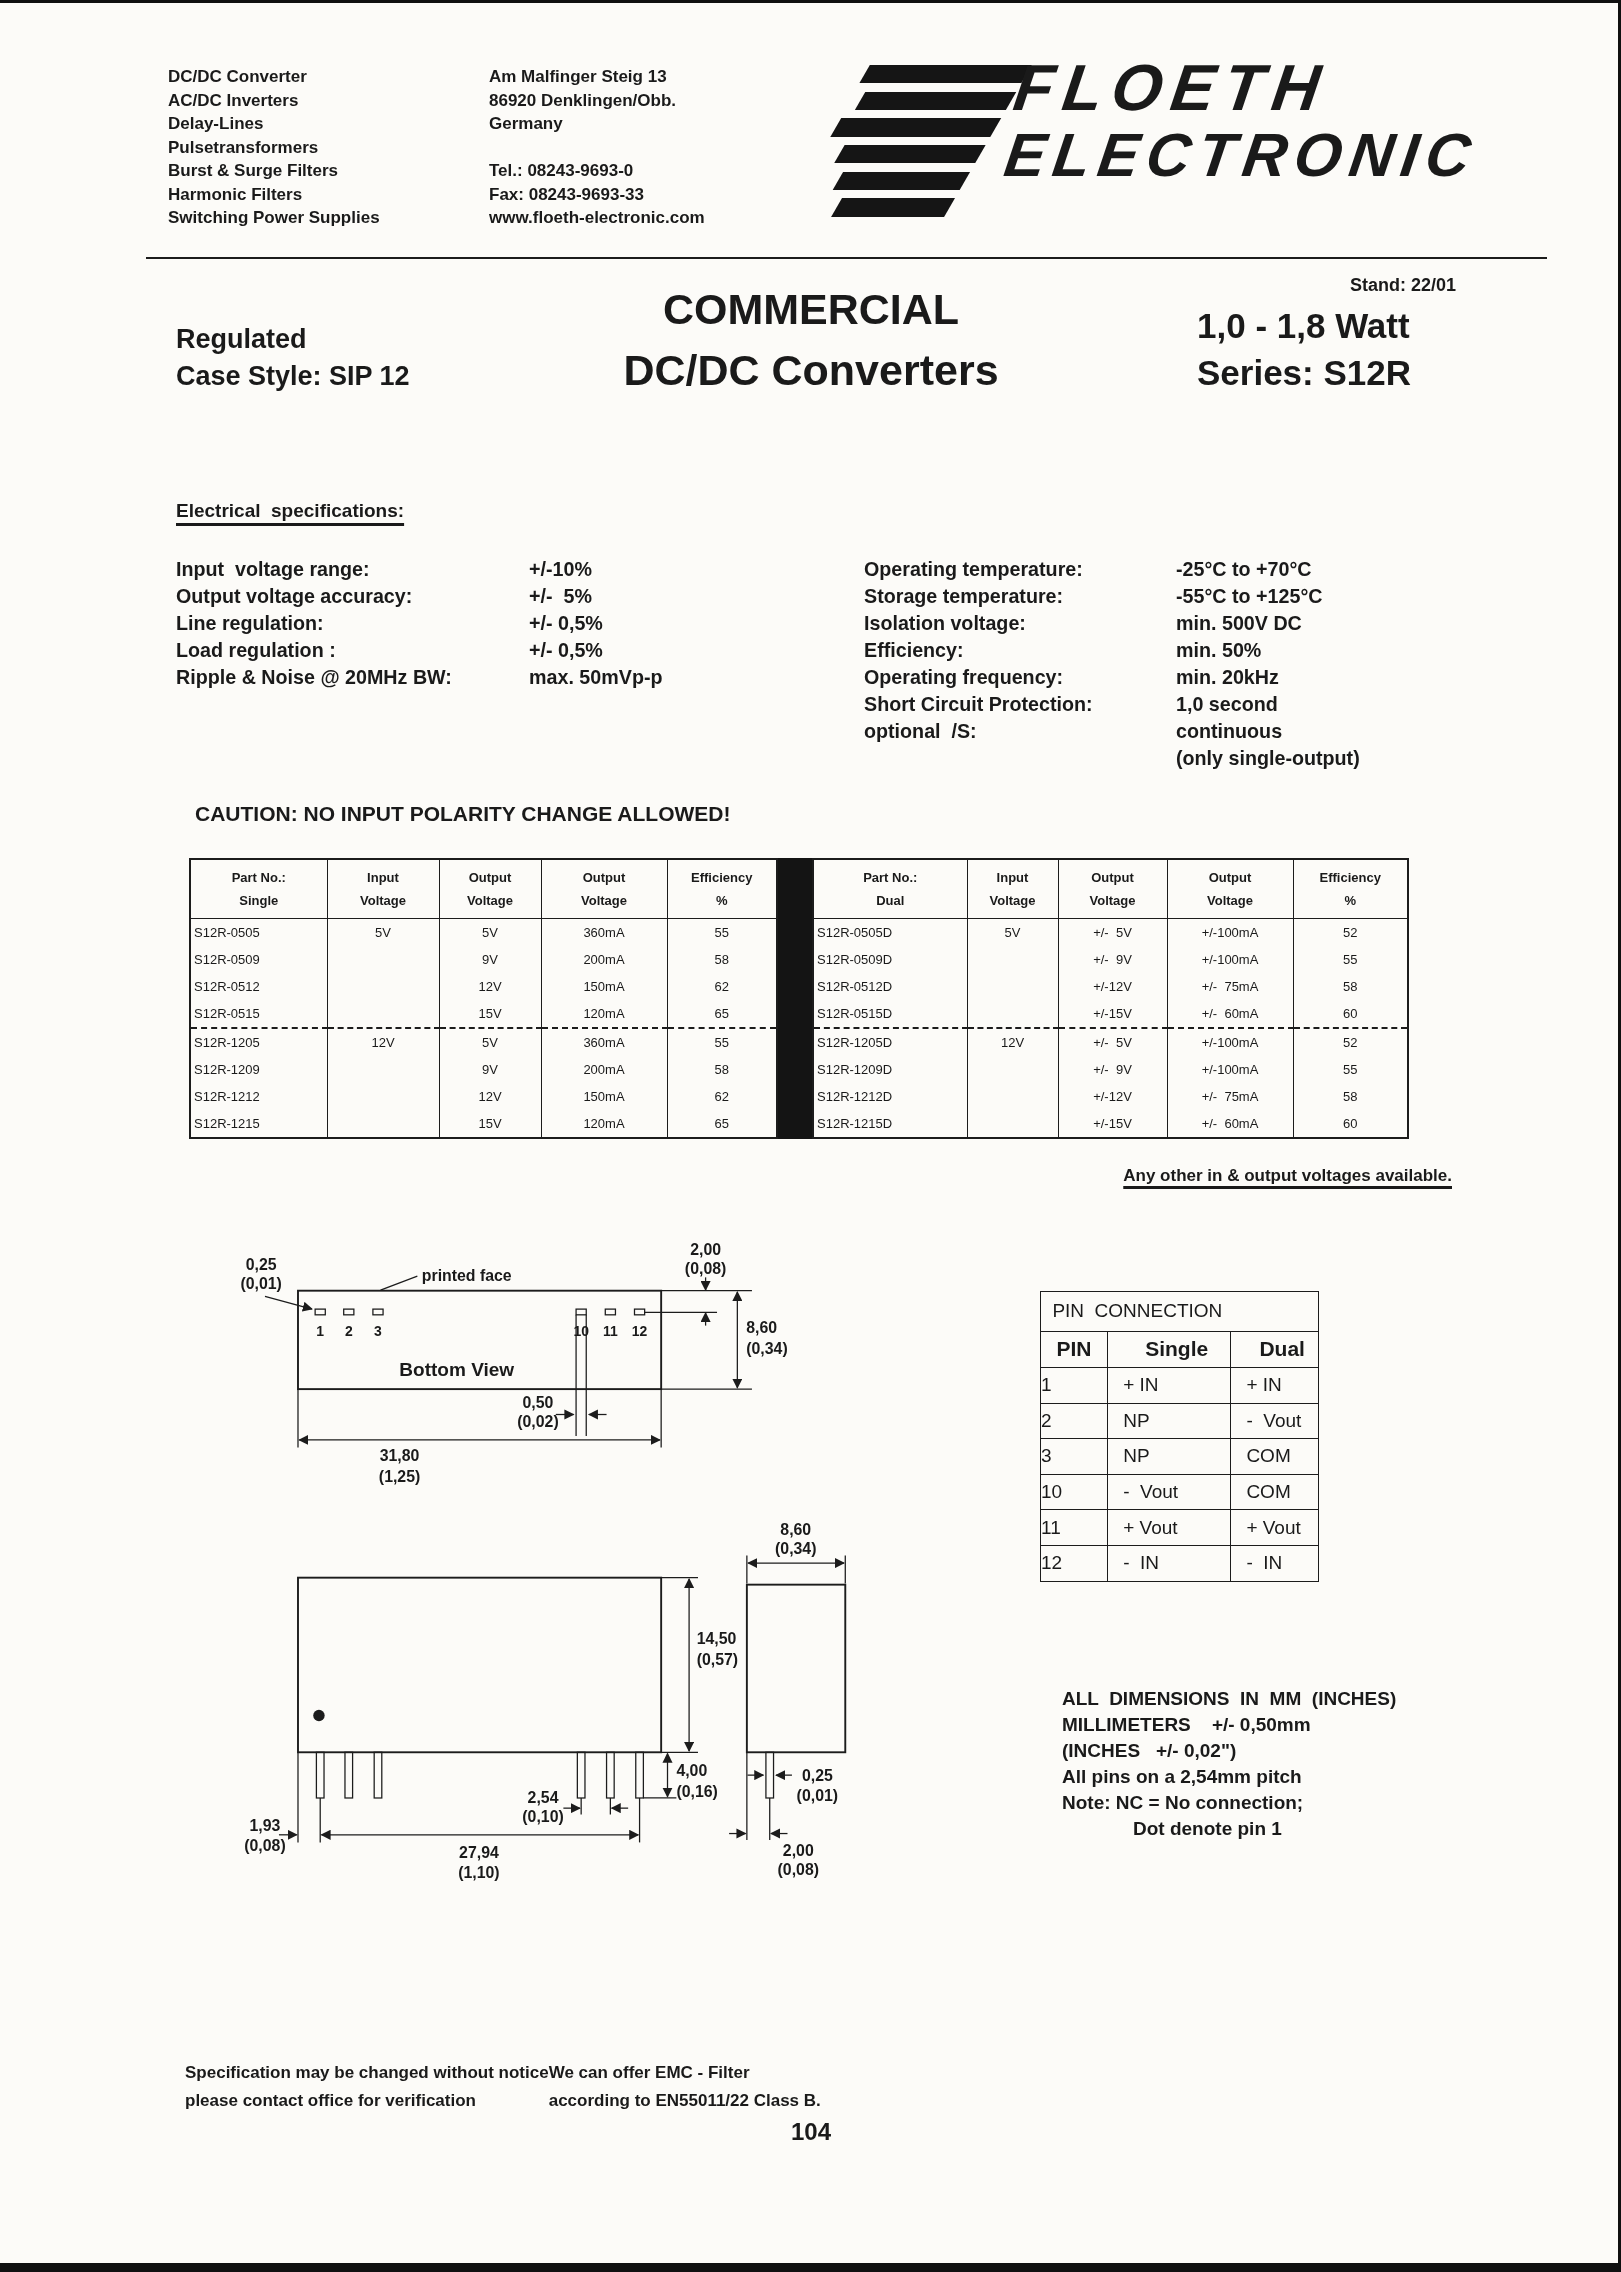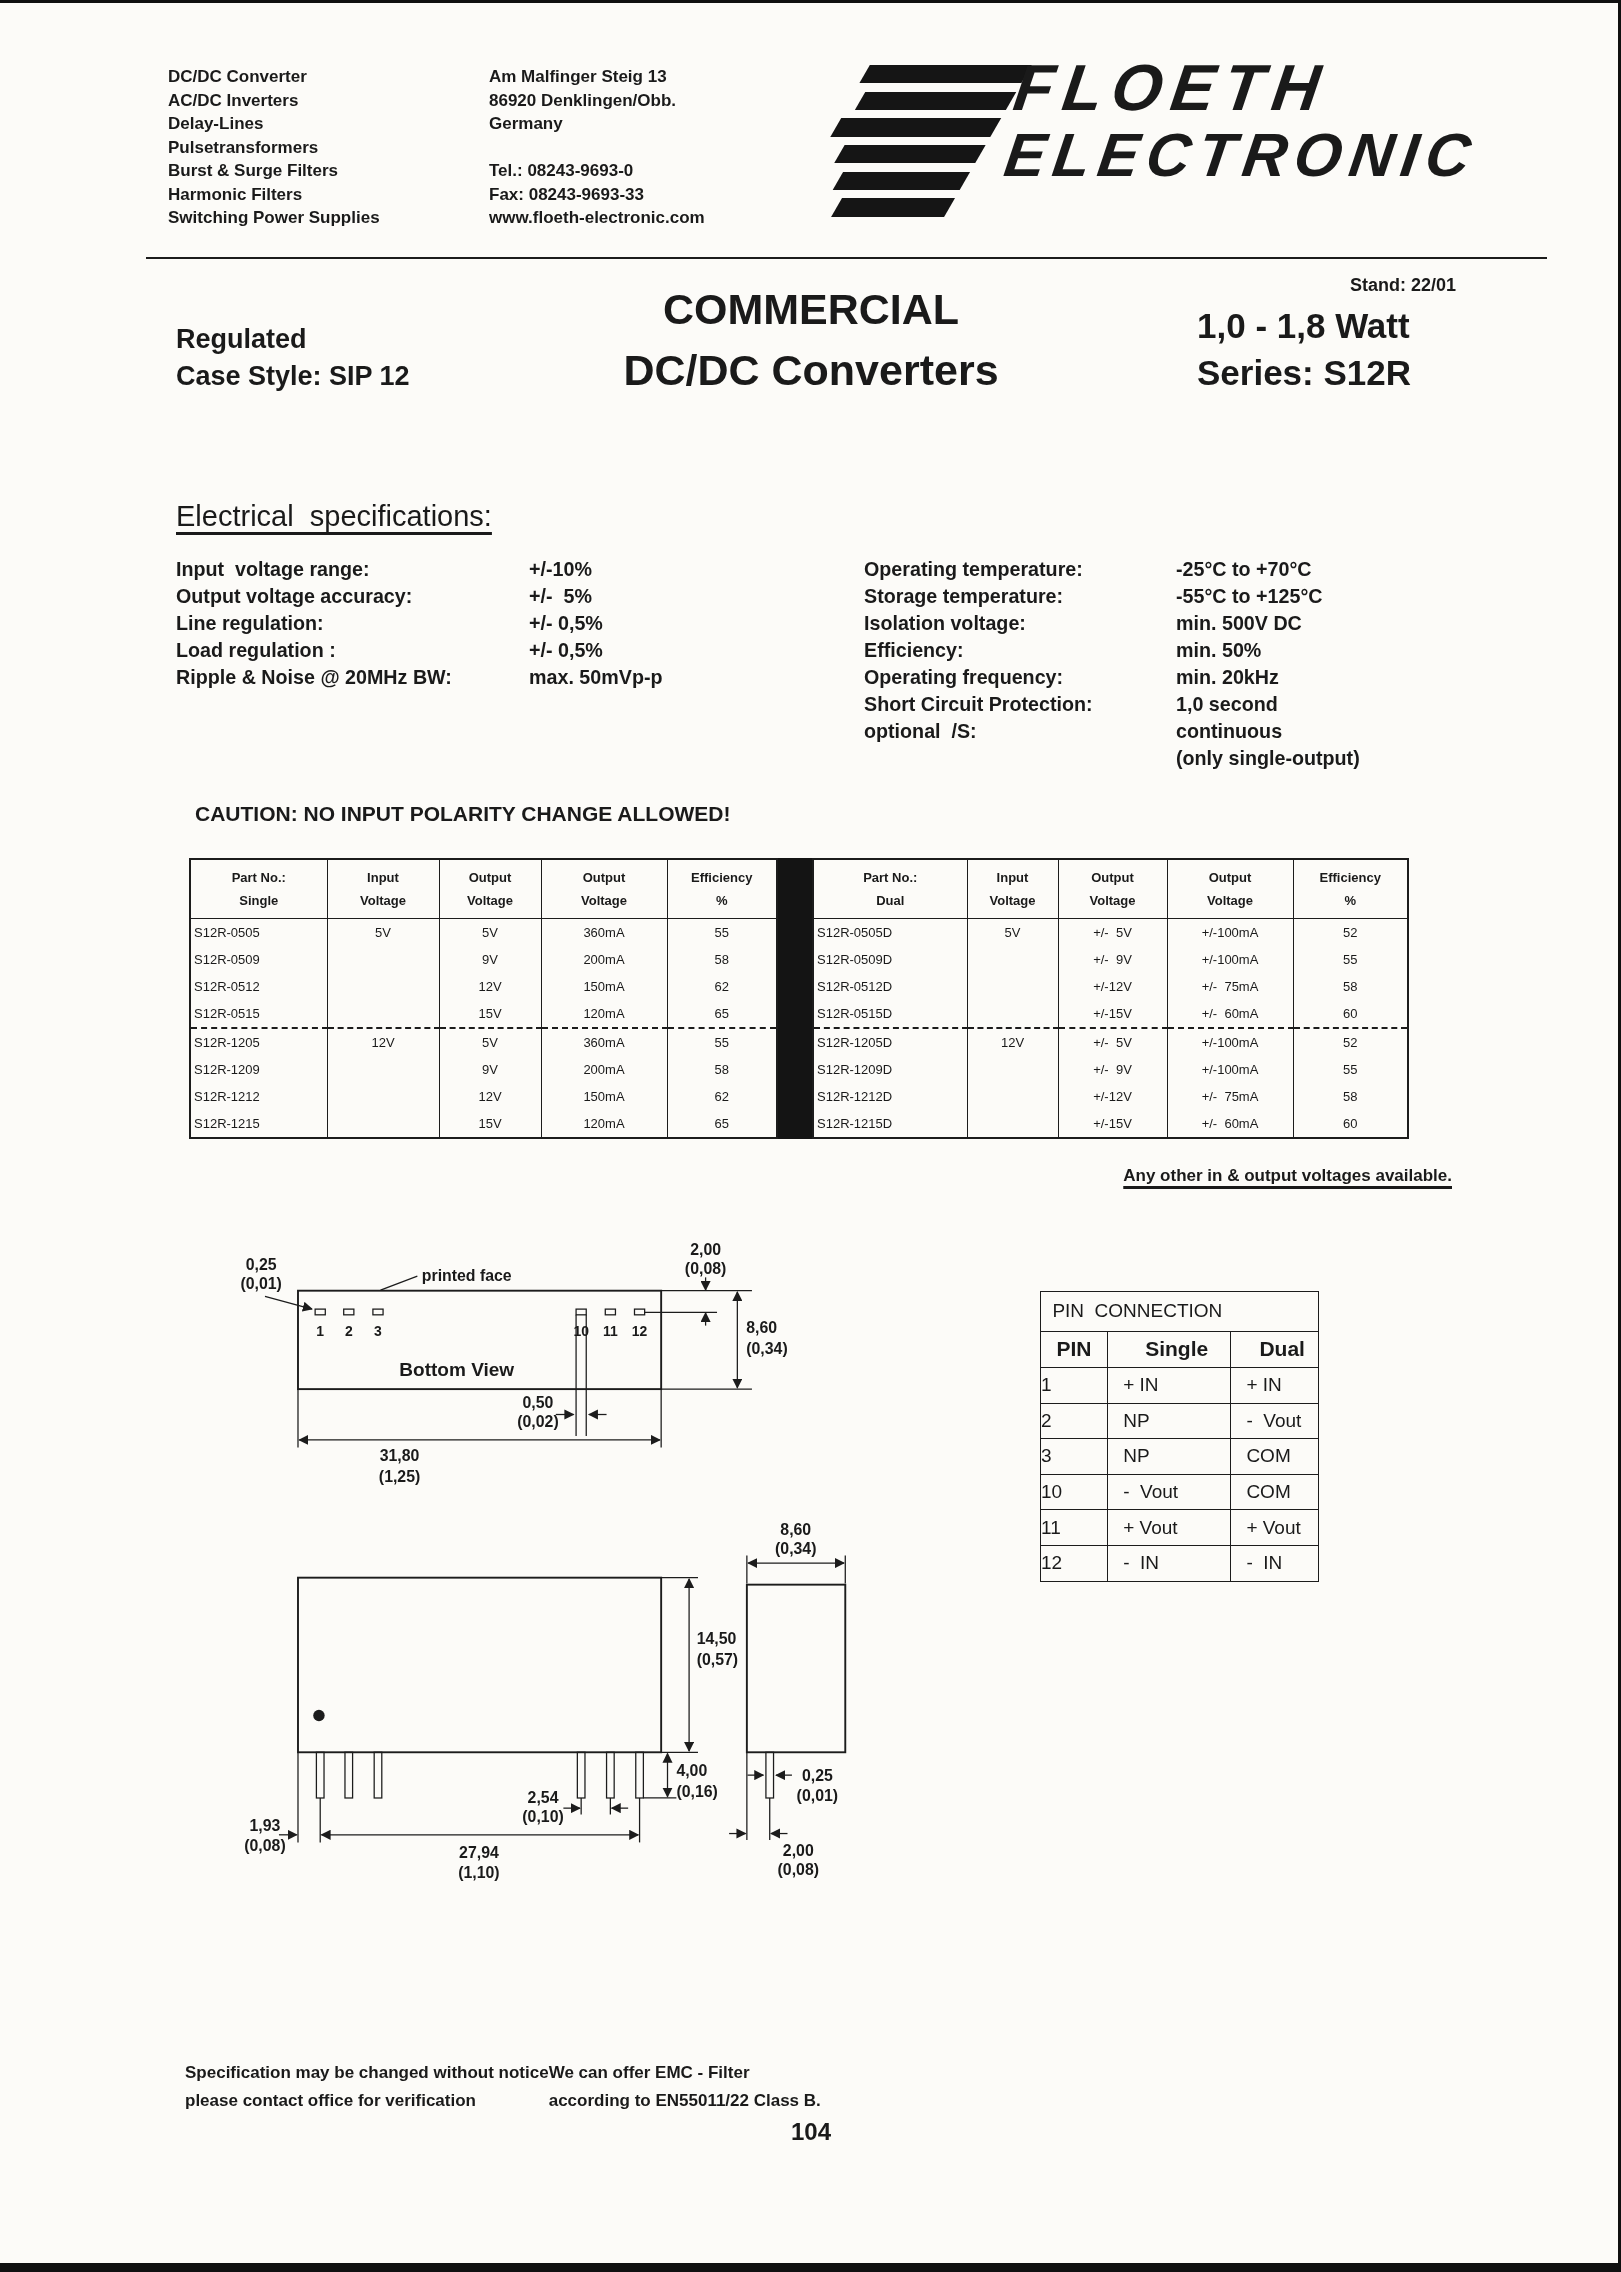--- a/index.html
+++ b/index.html
@@ -34,21 +34,21 @@
   .logo-l2 { font-size:61px;  letter-spacing:7.6px; }
 
   .rule { position:absolute; top:257px; left:146px; right:75px; border-top:2.5px solid #1c1c1c; }
 
   .stand { position:absolute; top:275px; right:166px; font-size:18px; font-weight:bold; }
   .title-left   { position:absolute; top:321px; left:176px;  font-size:27px; font-weight:bold; line-height:37px; }
   .title-center { position:absolute; top:279px; left:0; width:100%; text-align:center;
                   font-size:43px; font-weight:bold; line-height:61px; }
   .title-right  { position:absolute; top:302px; left:1197px; font-size:35px; font-weight:bold; line-height:47px; }
 
-  .specs-h { position:absolute; top:500px; left:176px; font-size:29px; font-weight:normal;
+  .specs-h { position:absolute; top:500px; left:176px; font-size:19px; font-weight:bold;
              text-decoration:underline; text-decoration-thickness:2.5px; text-underline-offset:5.7px;text-align:center; }
   .specs-l { position:absolute; top:556px; left:176px; }
   .specs-r { position:absolute; top:556px; left:864px; }
   .spec-row { display:flex; font-size:19.7px; font-weight:bold; line-height:27px; }
   .specs-l .lbl { width:353px; }
   .specs-r .lbl { width:312px; }
 
   .caution { position:absolute; top:802px; left:195px; font-size:21px; font-weight:bold; }
 
   .parts-wrap { position:absolute; top:858px; left:189px; display:flex; align-items:stretch; }
@@ -570,20 +570,28 @@
             </tr>
           <tr>
               <td class="c-pin pre">12</td>
               <td class="c-sgl pre">-  IN</td>
               <td class="c-dua pre">-  IN</td>
             </tr>
         </tbody>
       </table>
     </div>
 
+    <div class="notes">
+      <div class="pre">ALL  DIMENSIONS  IN  MM  (INCHES)</div>
+      <div class="pre">MILLIMETERS    +/- 0,50mm</div>
+      <div class="pre">(INCHES   +/- 0,02")</div>
+      <div class="pre">All pins on a 2,54mm pitch</div>
+      <div class="pre">Note: NC = No connection;</div>
+      <div class="pre indent">Dot denote pin 1</div>
+    </div>
   </div>
 
   <div class="foot">
     <div>
       <div>Specification may be changed without notice</div>
       <div>please contact office for verification</div>
     </div>
     <div>
       <div>We can offer EMC - Filter</div>
       <div>according to EN55011/22 Class B.</div>

